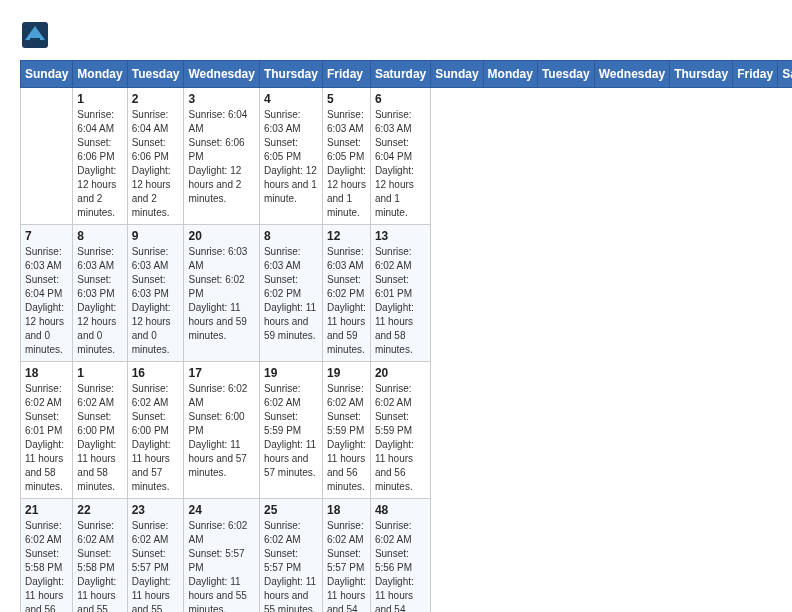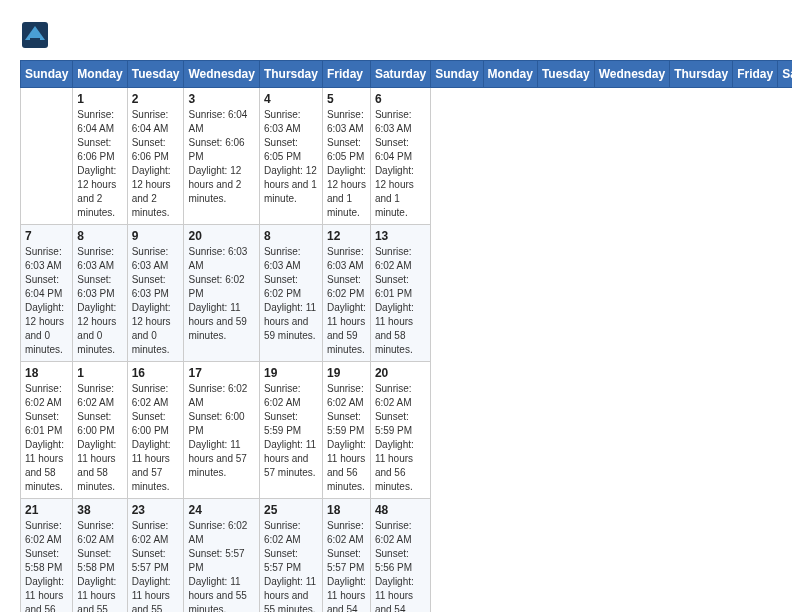--- a/index.html
+++ b/index.html
@@ -217,21 +217,21 @@
           <span class="day-number">20</span>
           <div class="day-info">Sunrise: 6:02 AM<br>Sunset: 5:59 PM<br>Daylight: 11 hours and 56 minutes.</div>
         </td>
       </tr>
       <tr>
         <td>
           <span class="day-number">21</span>
           <div class="day-info">Sunrise: 6:02 AM<br>Sunset: 5:58 PM<br>Daylight: 11 hours and 56 minutes.</div>
         </td>
         <td>
-          <span class="day-number">38</span>
+          <span class="day-number">22</span>
           <div class="day-info">Sunrise: 6:02 AM<br>Sunset: 5:58 PM<br>Daylight: 11 hours and 55 minutes.</div>
         </td>
         <td>
           <span class="day-number">23</span>
           <div class="day-info">Sunrise: 6:02 AM<br>Sunset: 5:57 PM<br>Daylight: 11 hours and 55 minutes.</div>
         </td>
         <td>
           <span class="day-number">24</span>
           <div class="day-info">Sunrise: 6:02 AM<br>Sunset: 5:57 PM<br>Daylight: 11 hours and 55 minutes.</div>
         </td>

